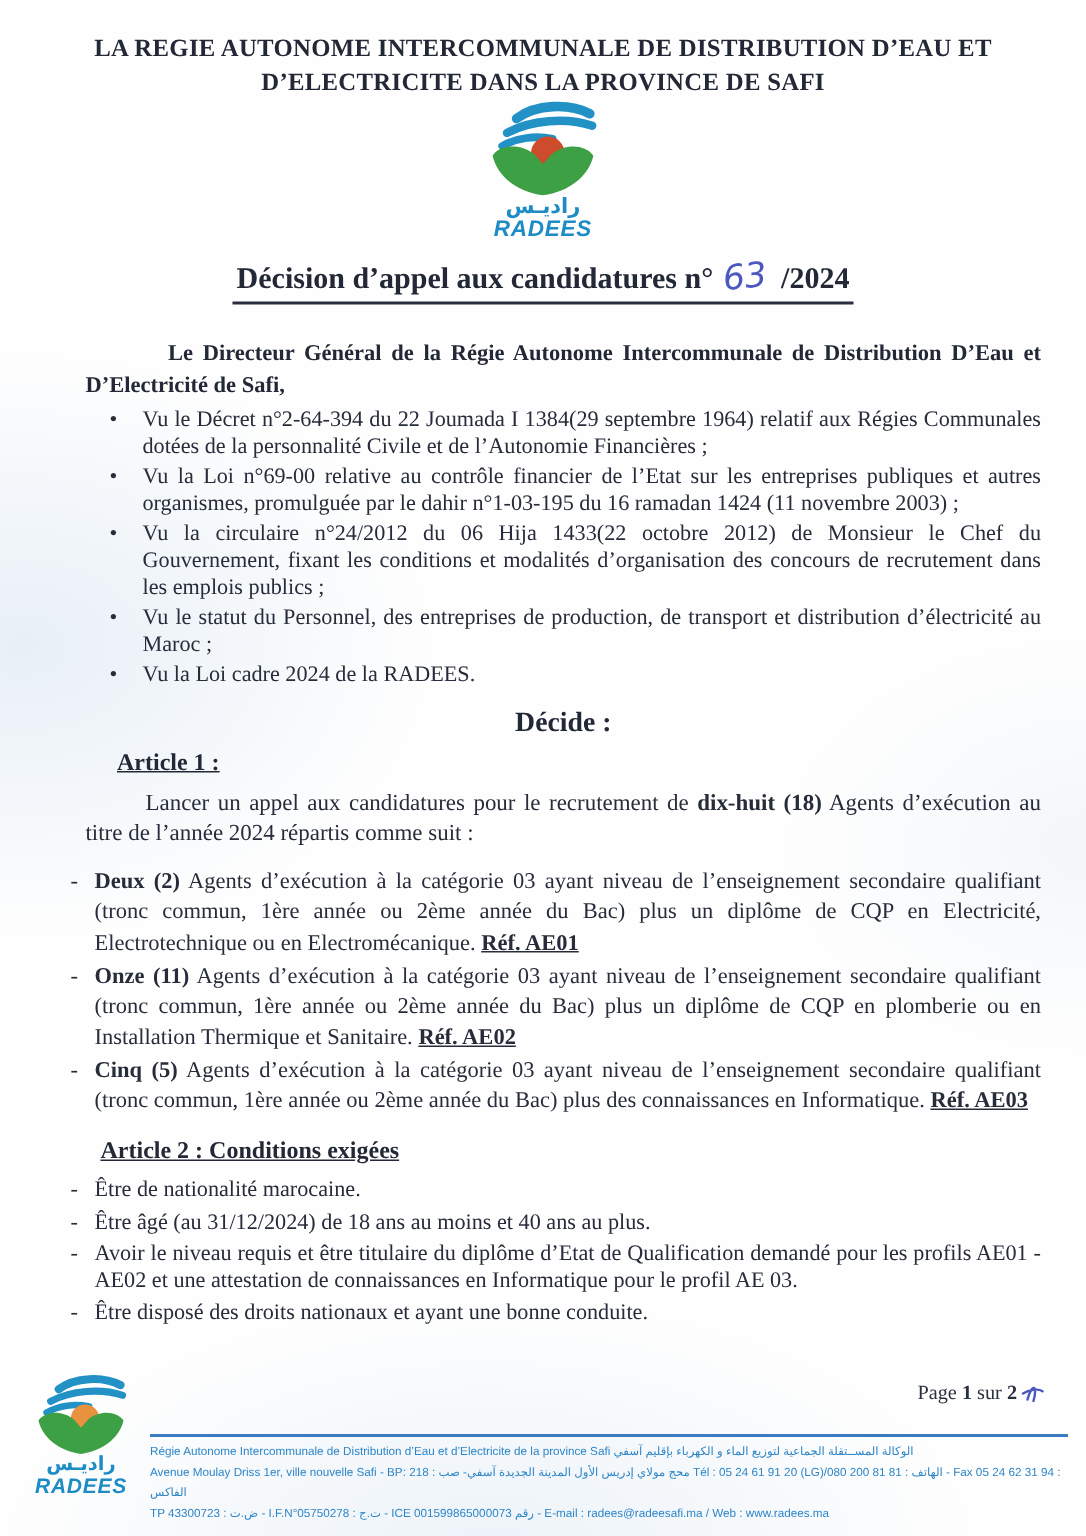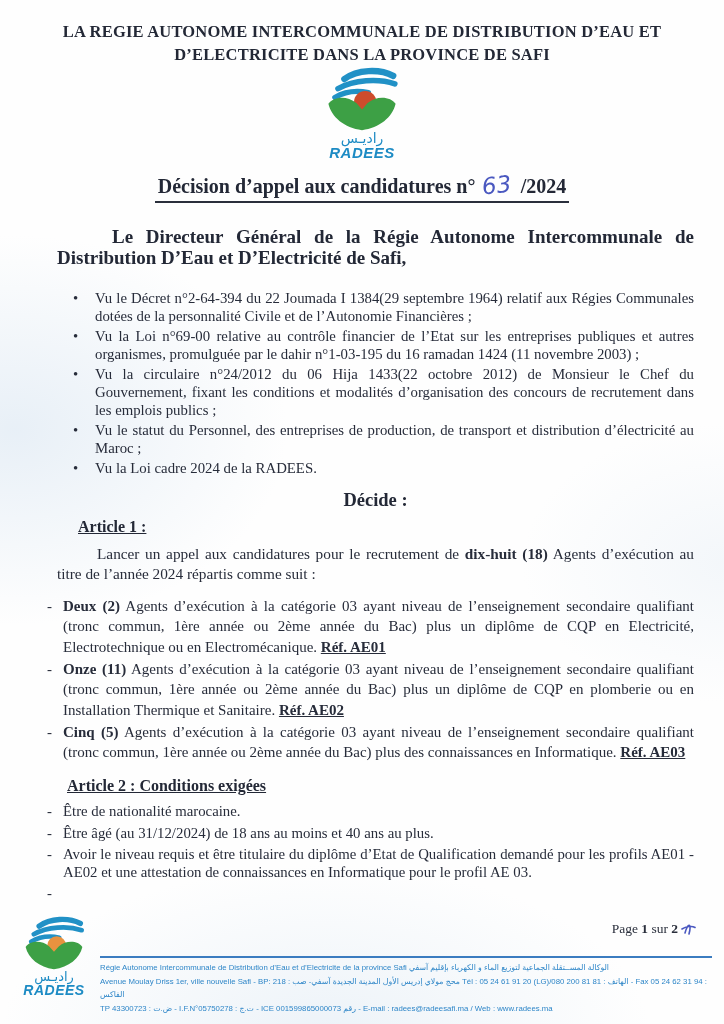--- a/index.html
+++ b/index.html
@@ -13,30 +13,30 @@
       radial-gradient(420px 300px at 2% 42%, rgba(205,222,238,0.45), rgba(205,222,238,0) 65%),
       radial-gradient(500px 260px at 45% 101%, rgba(210,226,240,0.40), rgba(210,226,240,0) 65%),
       radial-gradient(300px 200px at 101% 55%, rgba(215,228,240,0.28), rgba(215,228,240,0) 70%),
       #fefefe;
   }
 
   .org { text-align:center; font-weight:bold; font-size:16.5px; line-height:23px; padding-top:20px; letter-spacing:0.2px; color:#232836; }
 
   .logo-block { text-align:center; margin-top:1px; line-height:1; }
   .logo-block svg { display:block; margin:0 auto; }
-  .logo-ar { font-family:"DejaVu Sans",sans-serif; font-weight:normal; font-size:14px; color:#1d8bc4; line-height:14px; }
+  .logo-ar { font-family:"DejaVu Sans",sans-serif; font-weight:bold; font-size:14px; color:#1d8bc4; line-height:14px; }
   .logo-latin { font-family:"Liberation Sans",sans-serif; font-style:italic; font-weight:bold; font-size:15px; color:#1d8bc4; line-height:16px; letter-spacing:0.5px;text-align:center; }
 
   h1.doc-title { text-align:center; margin-top:13px; font-size:20px; font-weight:bold; color:#232836; }
   .t-underline { display:inline-block; border-bottom:2px solid #2a2f3c; padding:0 3px 3px; }
   .handwritten { font-family:"DejaVu Sans",sans-serif; font-style:italic; font-weight:normal; color:#4a58c0; font-size:23px; display:inline-block; transform:rotate(-6deg); margin:0 9px 0 7px; line-height:1; }
 
   .content { padding:0 30px 0 57px; }
 
-  p.intro { font-weight:bold; text-align:justify; text-indent:55px; font-size:19px; line-height:21px; margin:23px 0 21px; color:#232836; }
+  p.intro { font-weight:bold; text-align:justify; text-indent:55px; font-size:15px; line-height:21px; margin:23px 0 3px; color:#232836; }
 
   .bullets { margin-left:13px; margin-top:3px; }
   .bitem { position:relative; padding-left:25px; text-align:justify; font-size:14.8px; line-height:18.4px; margin-bottom:1px; }
   .bmark { position:absolute; left:3px; }
 
   h2.decide { text-align:center; font-size:18.5px; font-weight:bold; margin-top:13px; color:#232836; }
 
   h3.article { font-size:16px; font-weight:bold; text-decoration:underline; margin:7px 0 7px 21px; color:#232836; }
 
   p.a1intro { font-size:15.3px; line-height:20px; text-align:justify; text-indent:40px; margin:8px 0 12px; }
@@ -115,21 +115,21 @@
       <div class="ditem"><span class="dmark">-</span><span class="lead">Onze (11)</span><span> Agents d’exécution à la catégorie 03 ayant niveau de l’enseignement secondaire qualifiant (tronc commun, 1ère année ou 2ème année du Bac) plus un diplôme de CQP en plomberie ou en Installation Thermique et Sanitaire. </span><span class="ref">Réf. AE02</span></div>
       <div class="ditem"><span class="dmark">-</span><span class="lead">Cinq (5)</span><span> Agents d’exécution à la catégorie 03 ayant niveau de l’enseignement secondaire qualifiant (tronc commun, 1ère année ou 2ème année du Bac) plus des connaissances en Informatique. </span><span class="ref">Réf. AE03</span></div>
     </div>
 
     <h3 class="article article2">Article 2 : Conditions exigées</h3>
 
     <div class="dashlist a2">
       <div class="ditem"><span class="dmark">-</span><span>Être de nationalité marocaine.</span></div>
       <div class="ditem"><span class="dmark">-</span><span>Être âgé (au 31/12/2024) de 18 ans au moins et 40 ans au plus.</span></div>
       <div class="ditem"><span class="dmark">-</span><span>Avoir le niveau requis et être titulaire du diplôme d’Etat de Qualification demandé pour les profils AE01 - AE02 et une attestation de connaissances en Informatique pour le profil AE 03.</span></div>
-      <div class="ditem"><span class="dmark">-</span></div>
+      <div class="ditem"><span class="dmark">-</span><span>Être disposé des droits nationaux et ayant une bonne conduite.</span></div>
     </div>
 
   </div>
 
   <div class="footer-logo">
     <svg width="72" height="54" viewBox="0 0 100 80">
       <path d="M28,15 C44,3 72,2 89,11" stroke="#2191c6" stroke-width="8" fill="none" stroke-linecap="round"></path>
       <path d="M20,27 C40,16 70,14 91,21" stroke="#2191c6" stroke-width="7" fill="none" stroke-linecap="round"></path>
       <path d="M16,38 C28,31 44,29 58,32" stroke="#2191c6" stroke-width="6.5" fill="none" stroke-linecap="round"></path>
       <circle cx="54" cy="44" r="14" fill="#e8923f"></circle>

